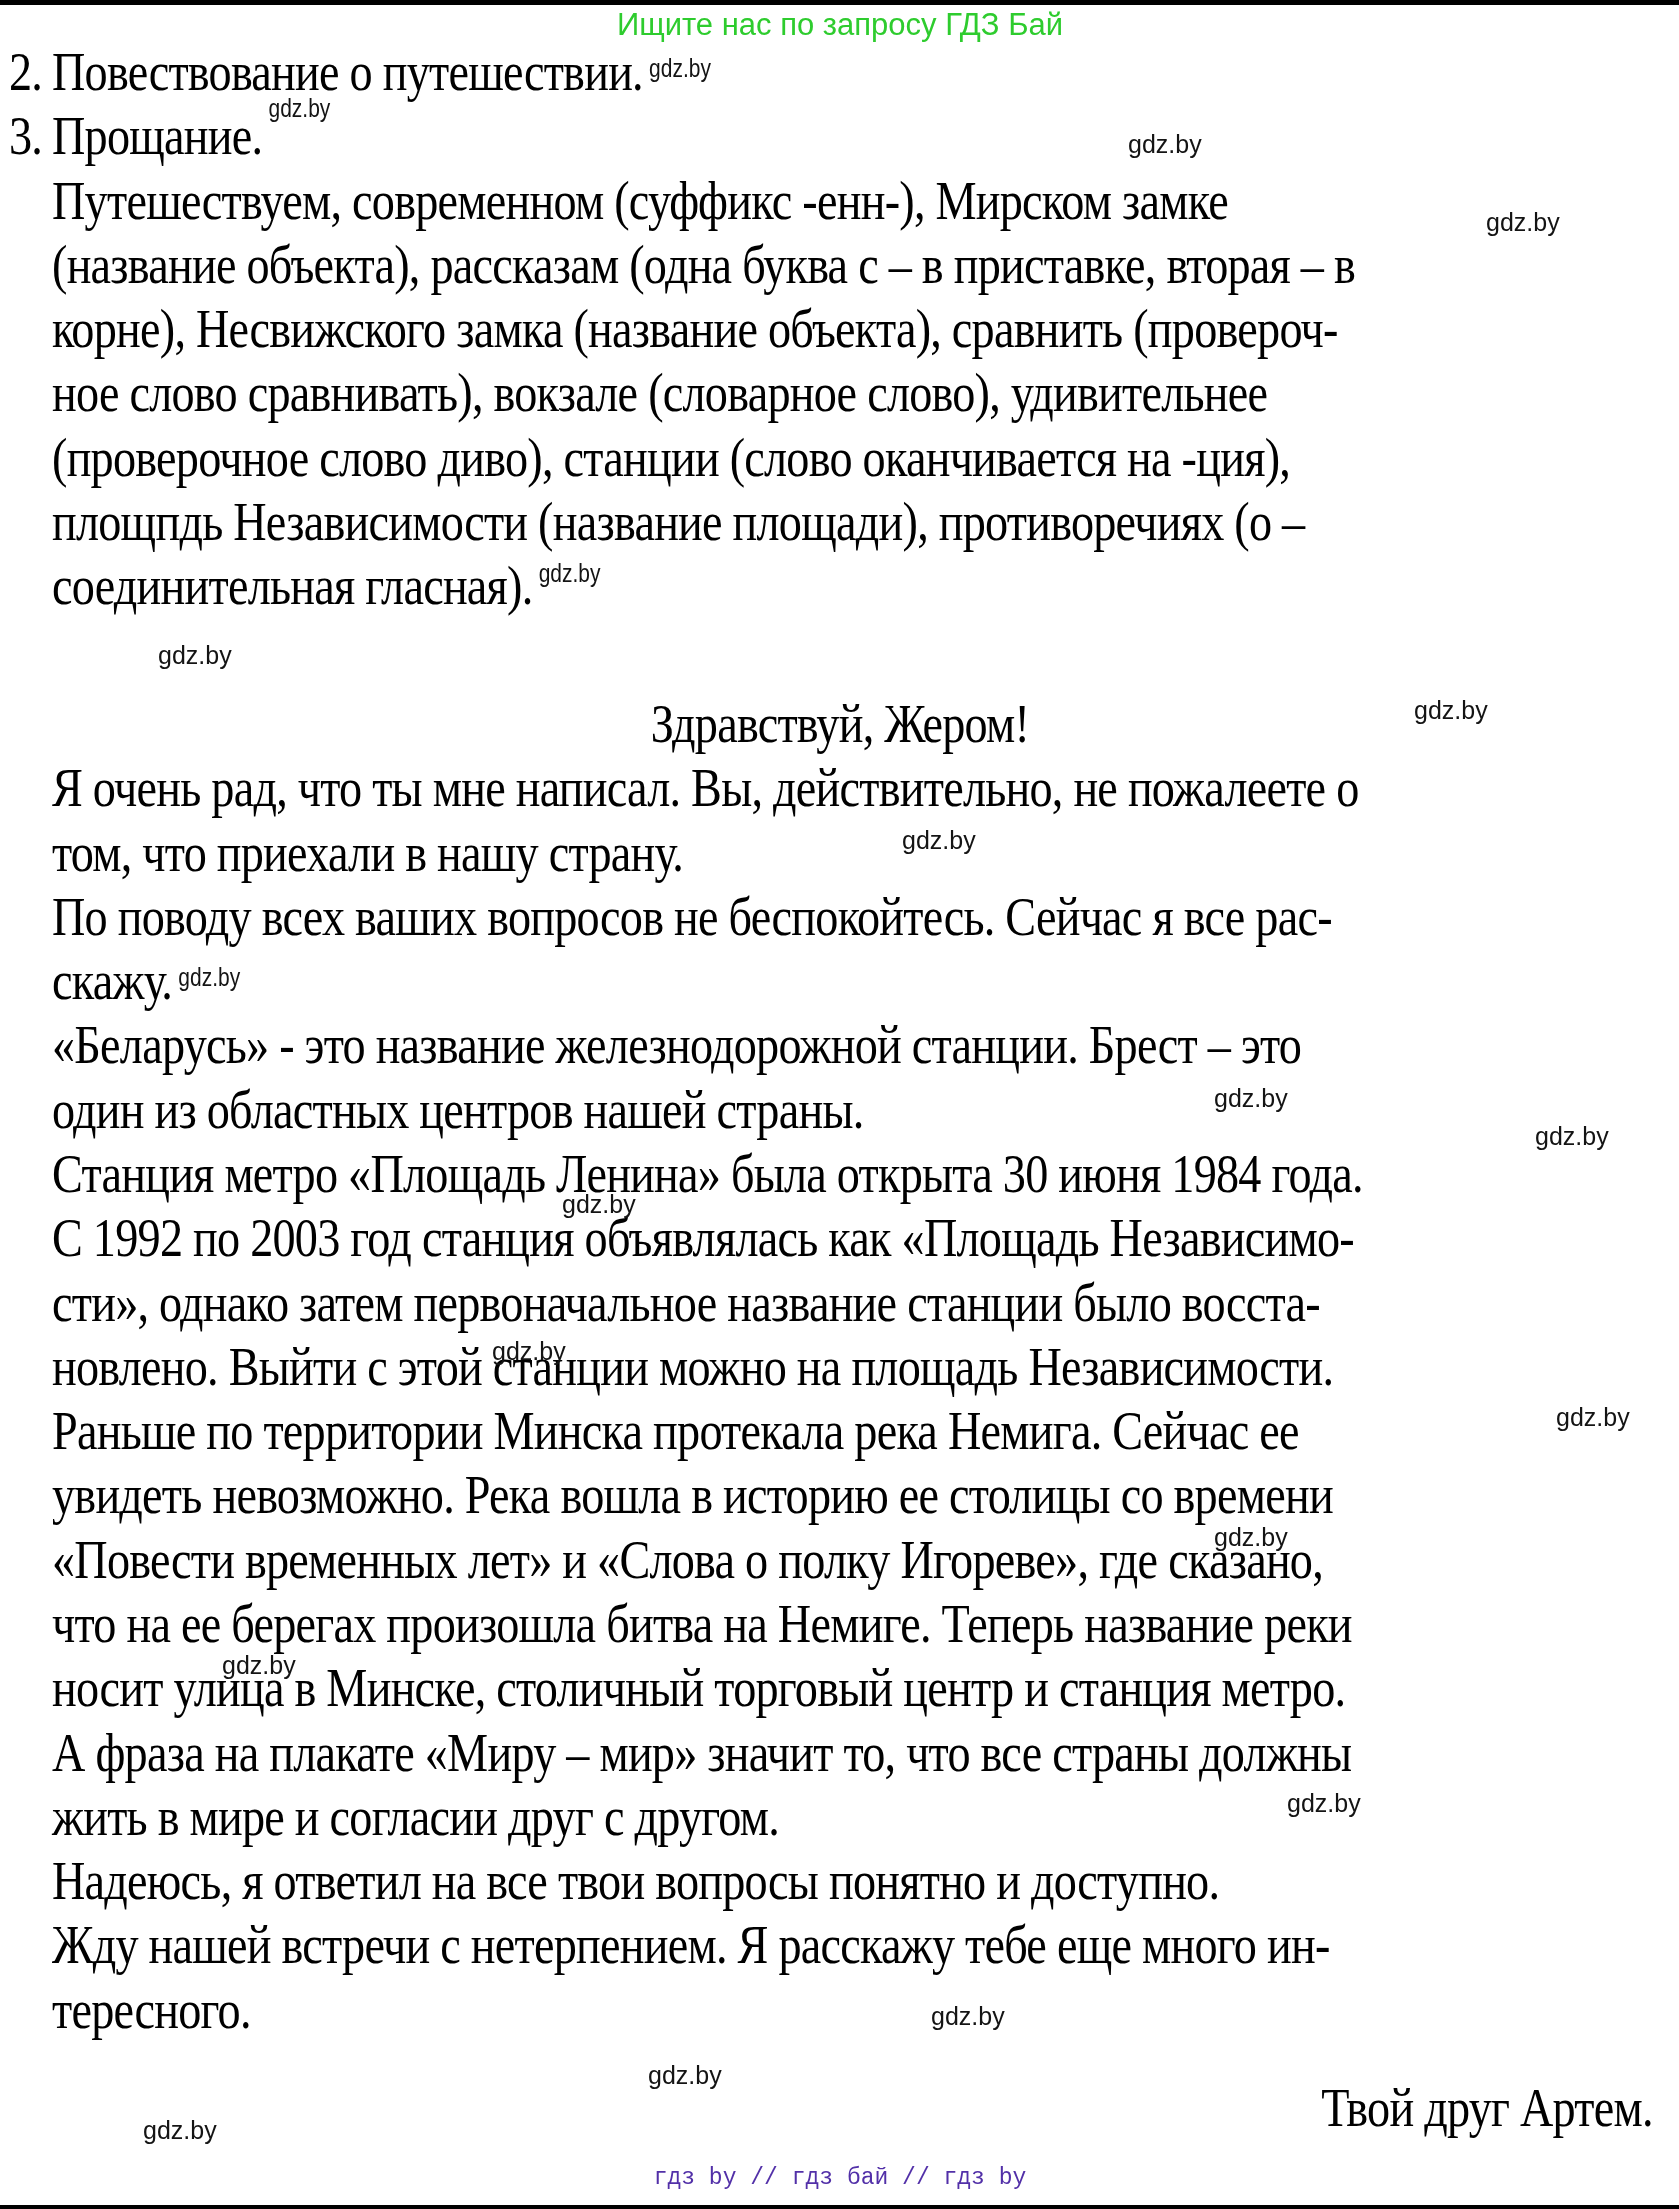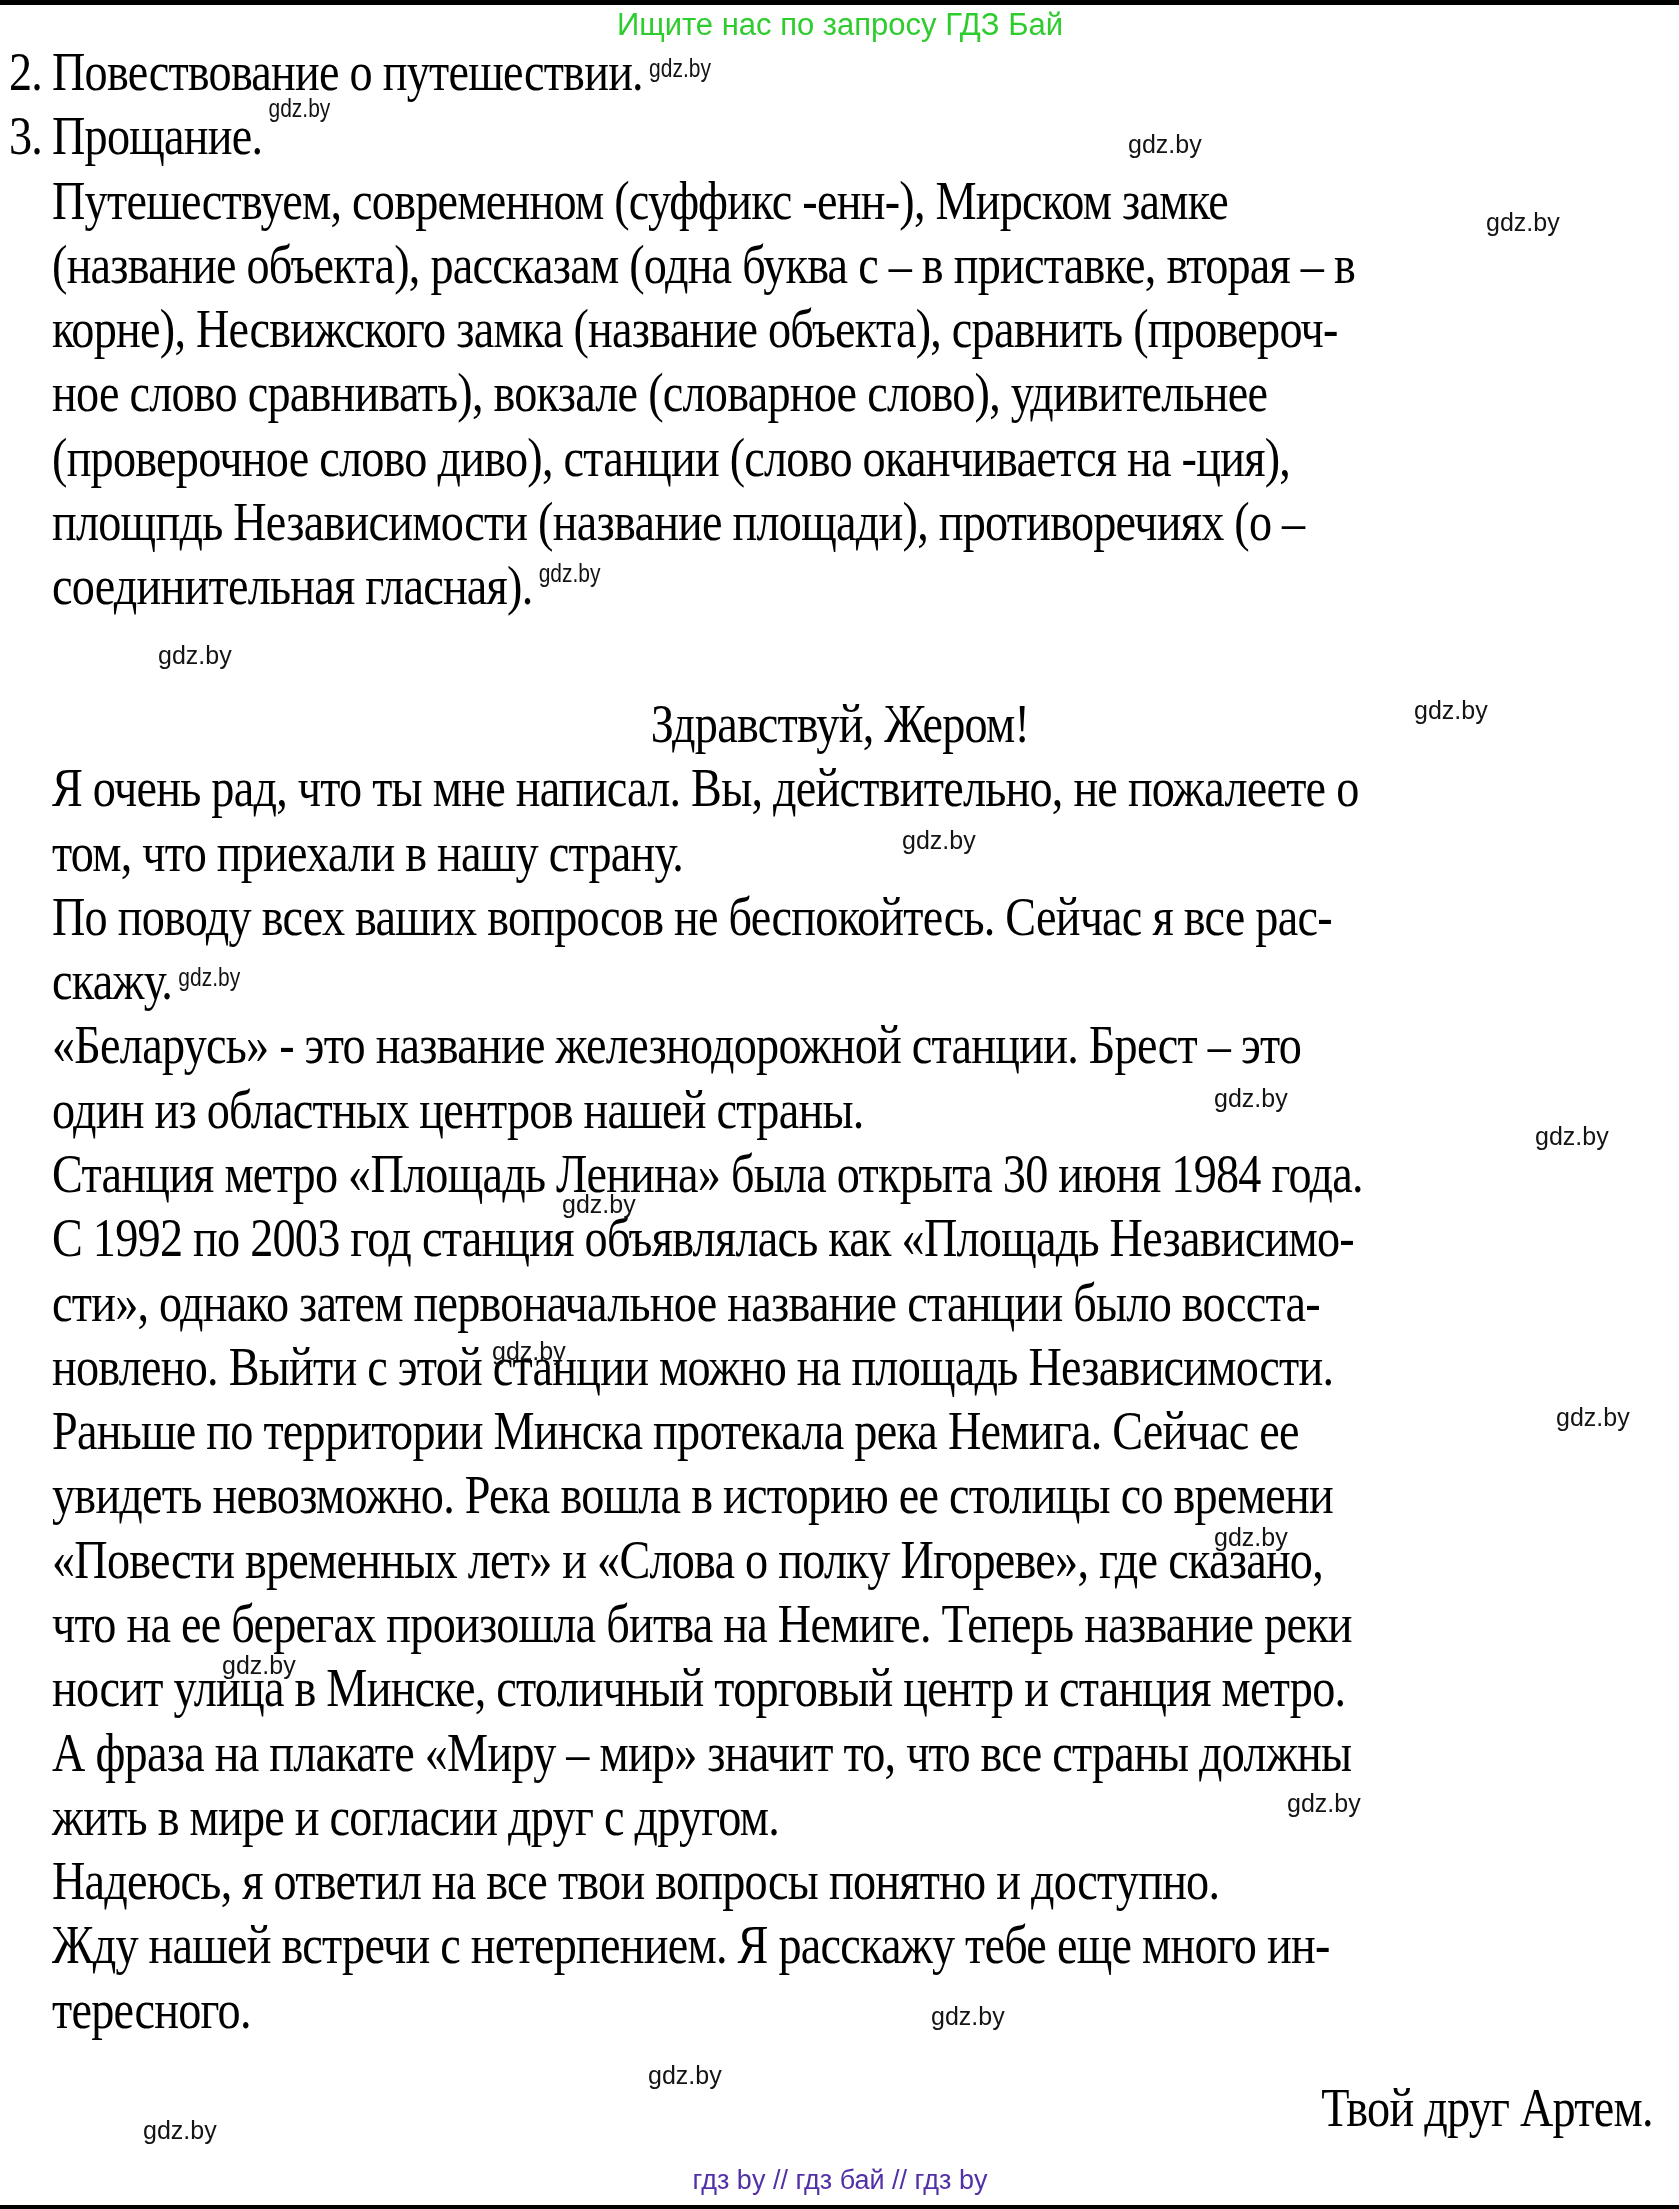--- a/index.html
+++ b/index.html
@@ -4,21 +4,21 @@
 <style>
   html,body{margin:0;padding:0;background:#ffffff;}
   #page{position:relative;width:1680px;height:2209px;background:#ffffff;overflow:hidden;
         font-family:"Liberation Serif",serif;color:#000;}
   .edge{position:absolute;left:0;right:0;background:#000;}
   .edge.top{top:0;height:4.6px;}
   .edge.bottom{bottom:0;height:3.7px;}
   .green-header{position:absolute;top:7.3px;left:0;width:100%;text-align:center;
         font-family:"Liberation Sans",sans-serif;font-size:31px;font-weight:500;}
   .purple-footer{position:absolute;top:2165px;left:0;width:100%;text-align:center;
-        font-family:Liberation Sans, sans-serif;font-size:27px;}
+        font-family:Liberation Mono, monospace;font-size:23px;}
   .line{position:absolute;left:52px;white-space:nowrap;font-size:55px;line-height:1;
         letter-spacing:-0.9px;transform:scaleX(0.84);transform-origin:0 50%;}
   .line.center{left:0;width:100%;text-align:center;transform-origin:50% 50%;}
   .line.right{left:auto;right:27.5px;transform-origin:100% 50%;}
   .listrow{position:absolute;left:9.2px;white-space:nowrap;font-size:55px;line-height:1;
         letter-spacing:-0.9px;transform:scaleX(0.84);transform-origin:0 50%;}
   .listrow .num{display:inline-block;min-width:42px;}
   .listrow .itext{display:inline-block;margin-left:9.2px;}
   .wm{position:absolute;font-family:"Liberation Sans",sans-serif;font-size:25px;
         letter-spacing:0;color:#141414;white-space:nowrap;}

